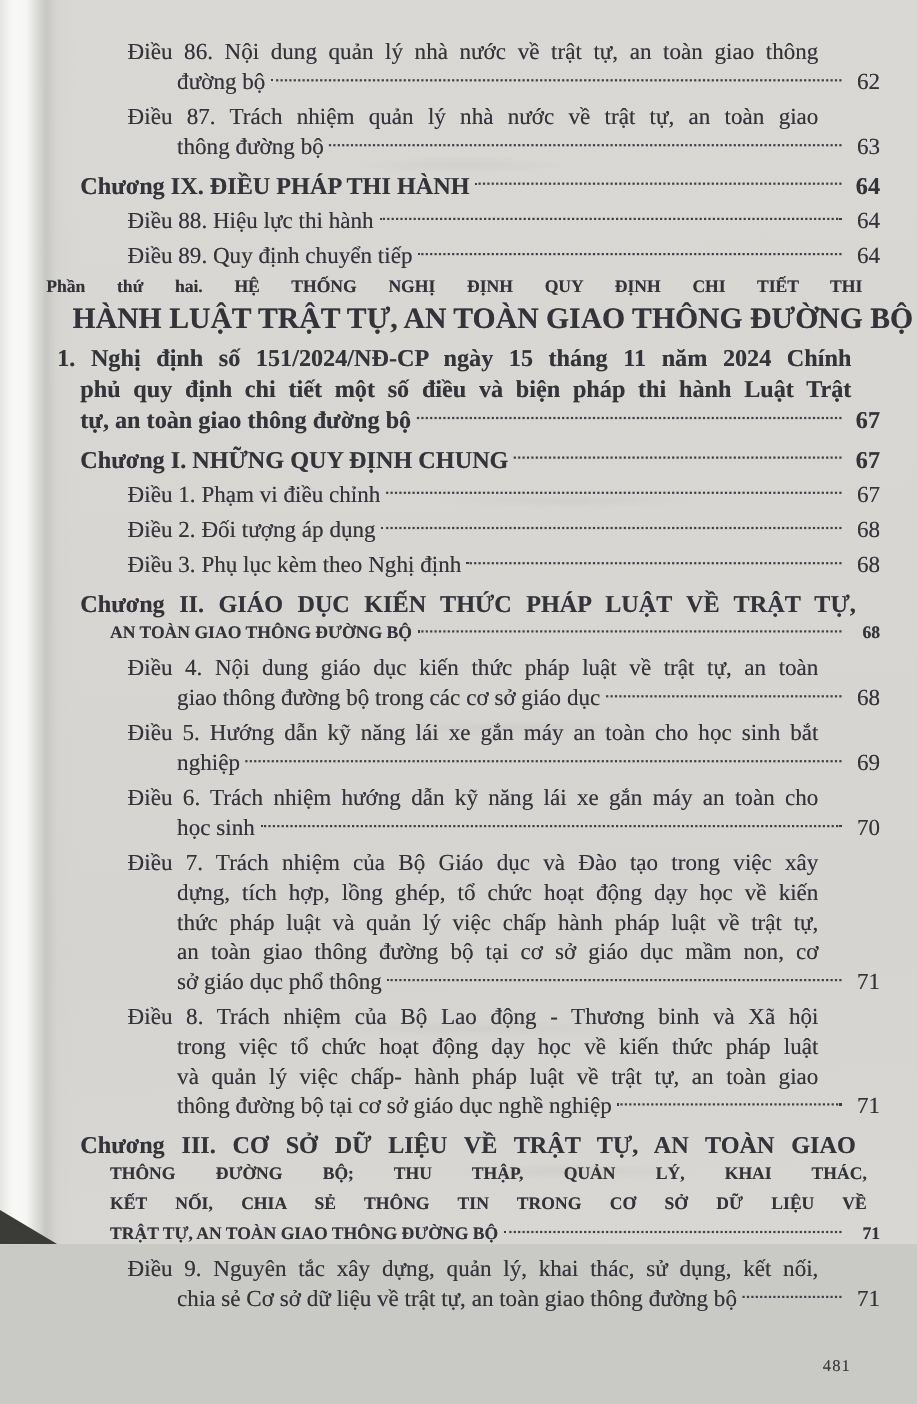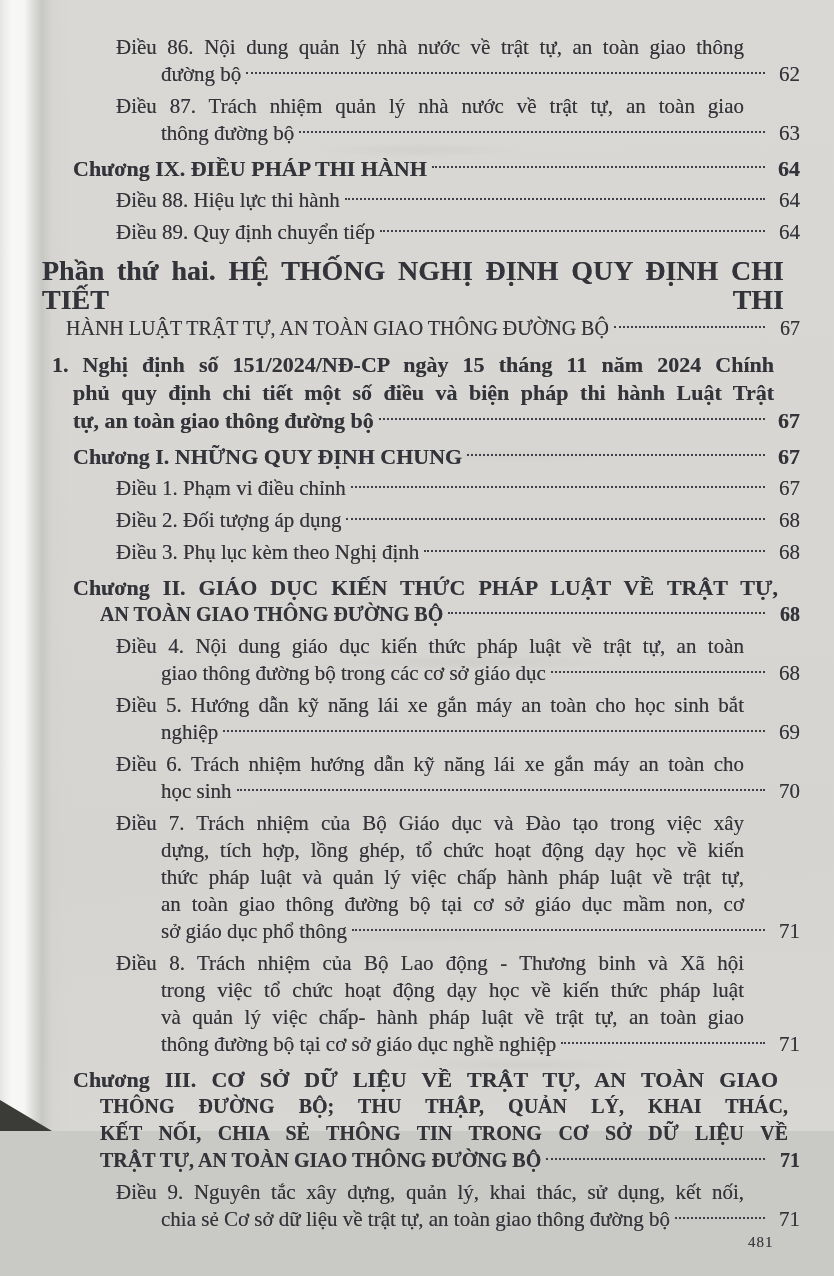--- a/index.html
+++ b/index.html
@@ -53,25 +53,25 @@
     margin:0 3px 5px 5px;
   }
   .pnum{flex:0 0 auto;min-width:32px;text-align:right;}
   
   .article-first{padding-left:76px;margin-top:5px;}
   .article-first.just{padding-right:56px;}
   .article-cont{padding-left:121px;}
   .article-cont.just{padding-right:56px;}
   .chapter{padding-left:33px;font-weight:bold;font-size:22px;margin-top:8px;}
   .chapter.just{padding-right:22px;}
-  .chapter-cont{padding-left:60px;font-weight:bold;font-size:20px;}
+  .chapter-cont{padding-left:60px;font-weight:bold;font-size:16px;}
   .chapter-cont.just{padding-right:12px;}
-  .part{padding-left:2px;font-weight:bold;font-size:28px;margin-top:10px;line-height:29px;}
+  .part{padding-left:2px;font-weight:bold;font-size:16px;line-height:29px;}
   .part.just{padding-right:16px;}
-  .part-cont{padding-left:26px;font-weight:normal;font-size:20px;line-height:29px;}
+  .part-cont{padding-left:26px;font-weight:bold;font-size:27px;line-height:29px;}
   .decree{padding-left:12px;font-weight:bold;font-size:22px;margin-top:8px;line-height:28px;}
   .decree.just{padding-right:26px;}
   .decree-cont{padding-left:33px;font-weight:bold;font-size:22px;line-height:28px;}
   .decree-cont.just{padding-right:26px;}
   .row:first-child{margin-top:0;}
   .folio{
     position:absolute;left:748px;top:1234px;width:40px;
     font-size:15px;color:#3a3a40;letter-spacing:1px;
     text-shadow:0 0 .5px rgba(45,45,52,.5);
   }

